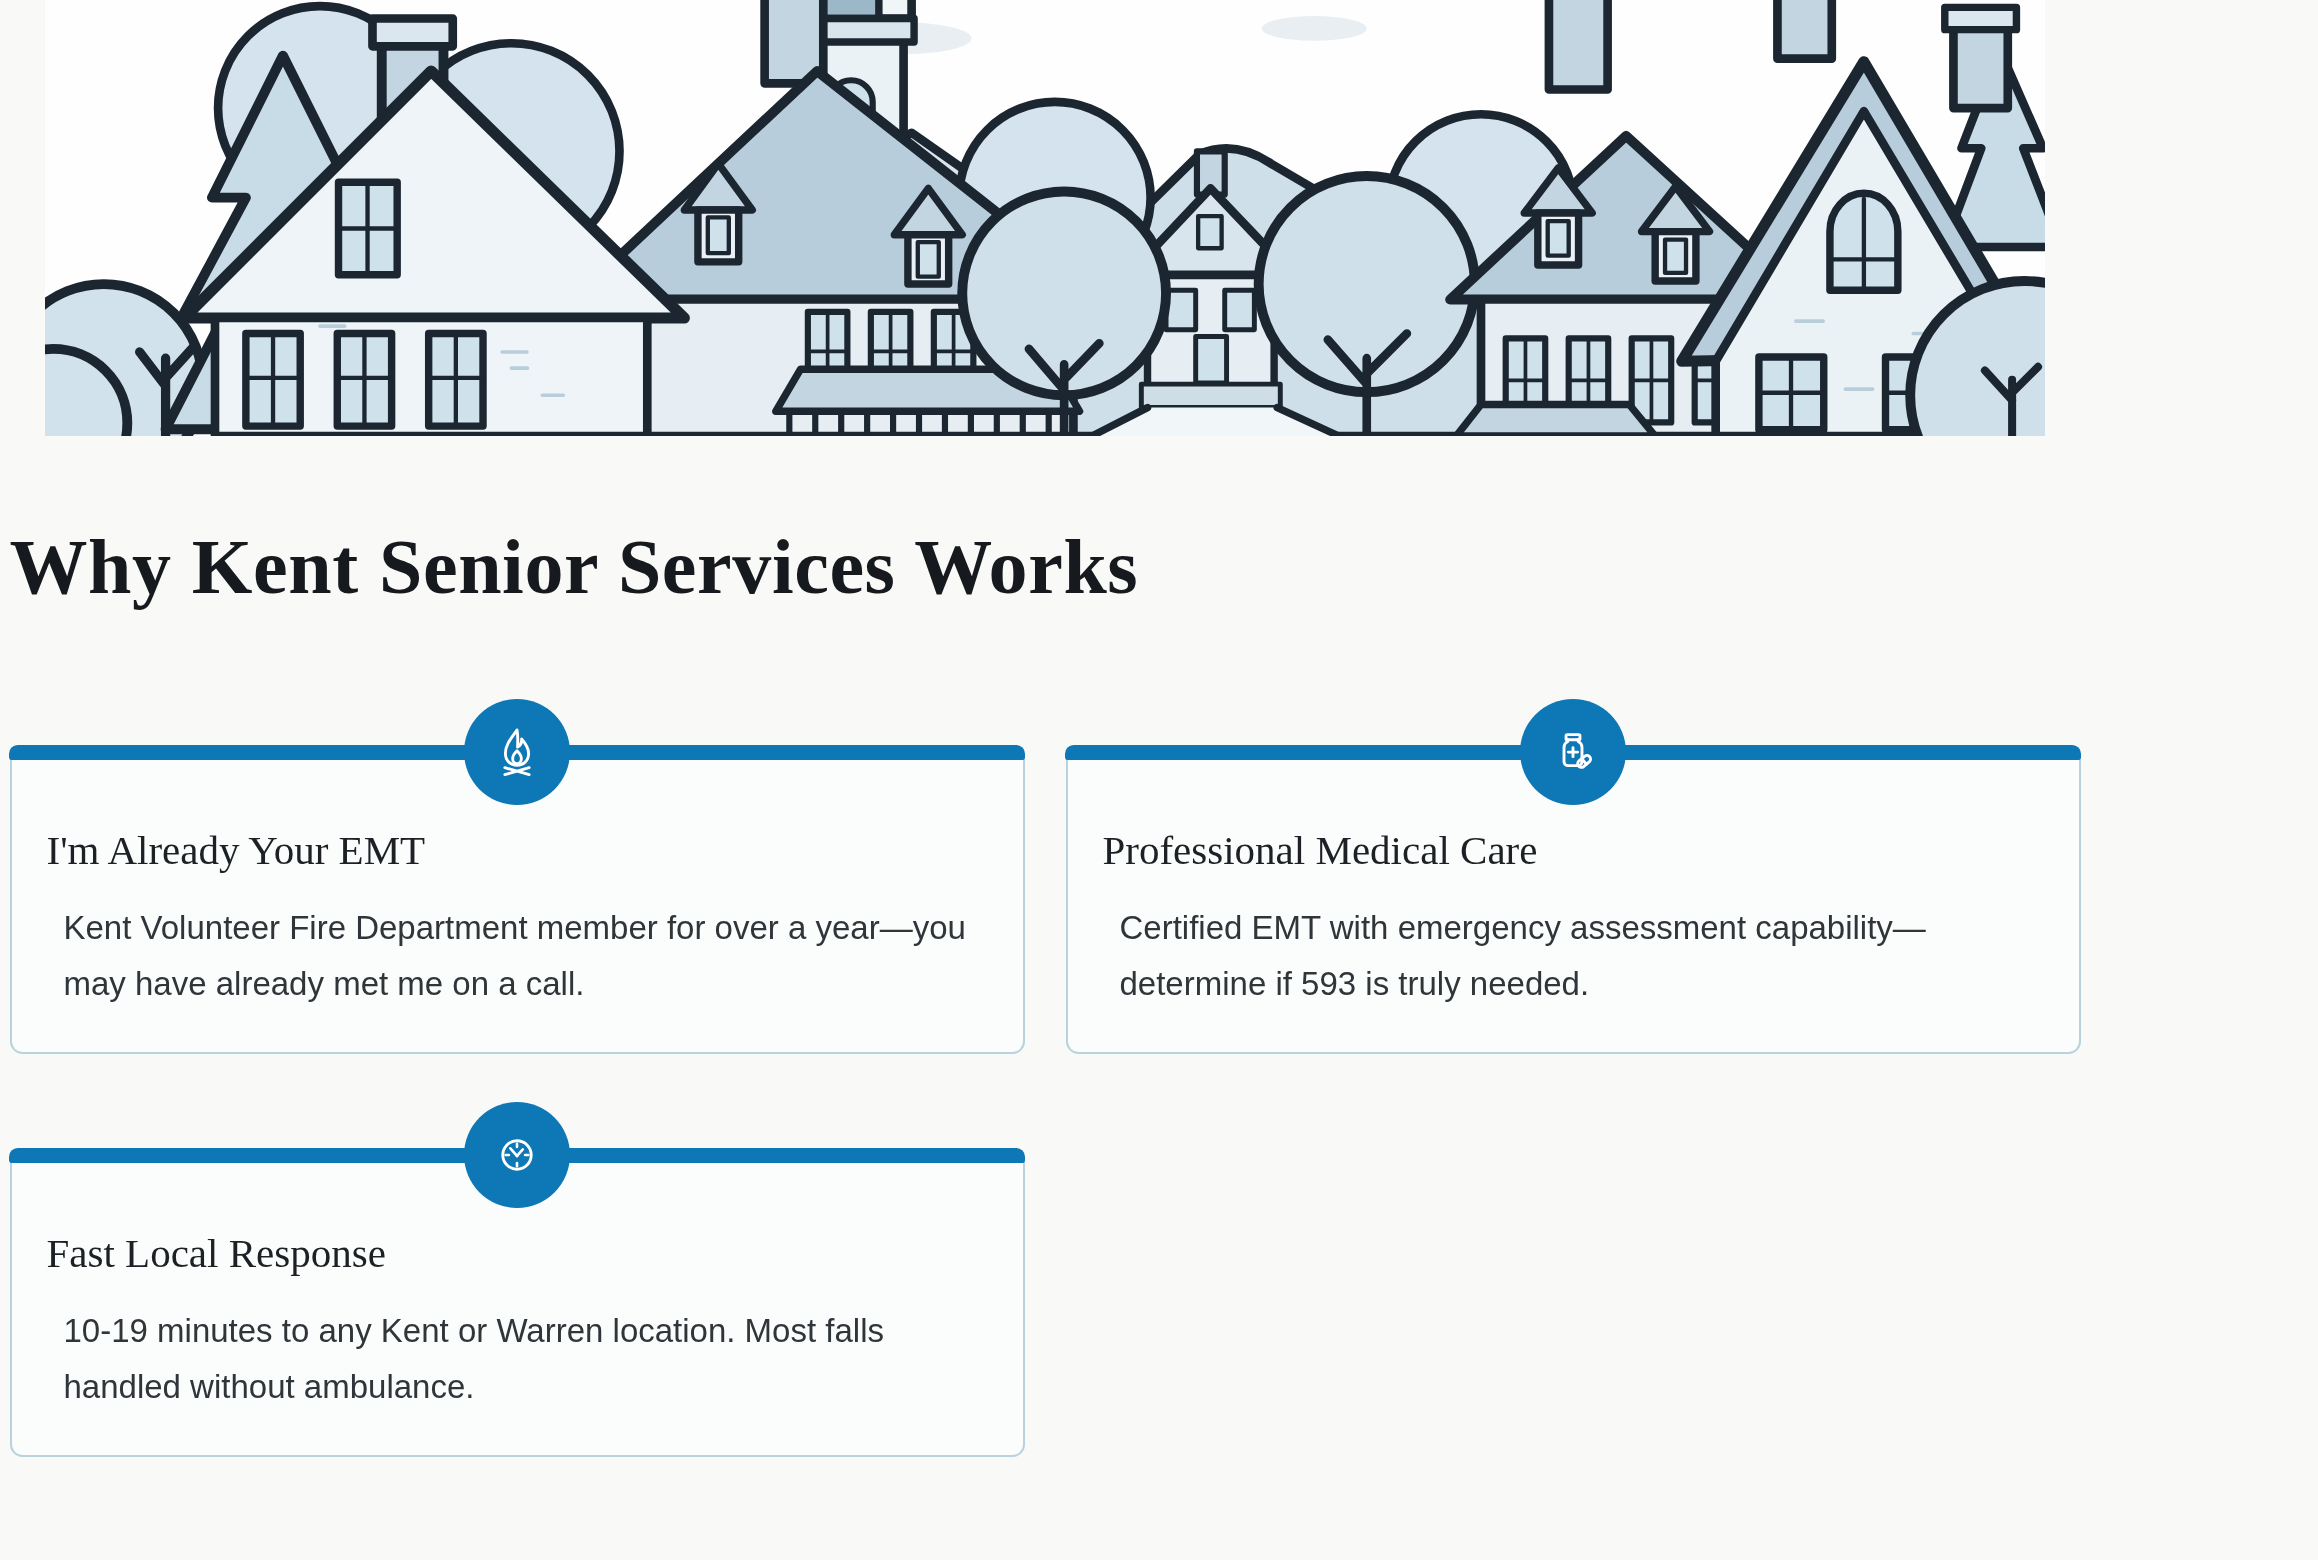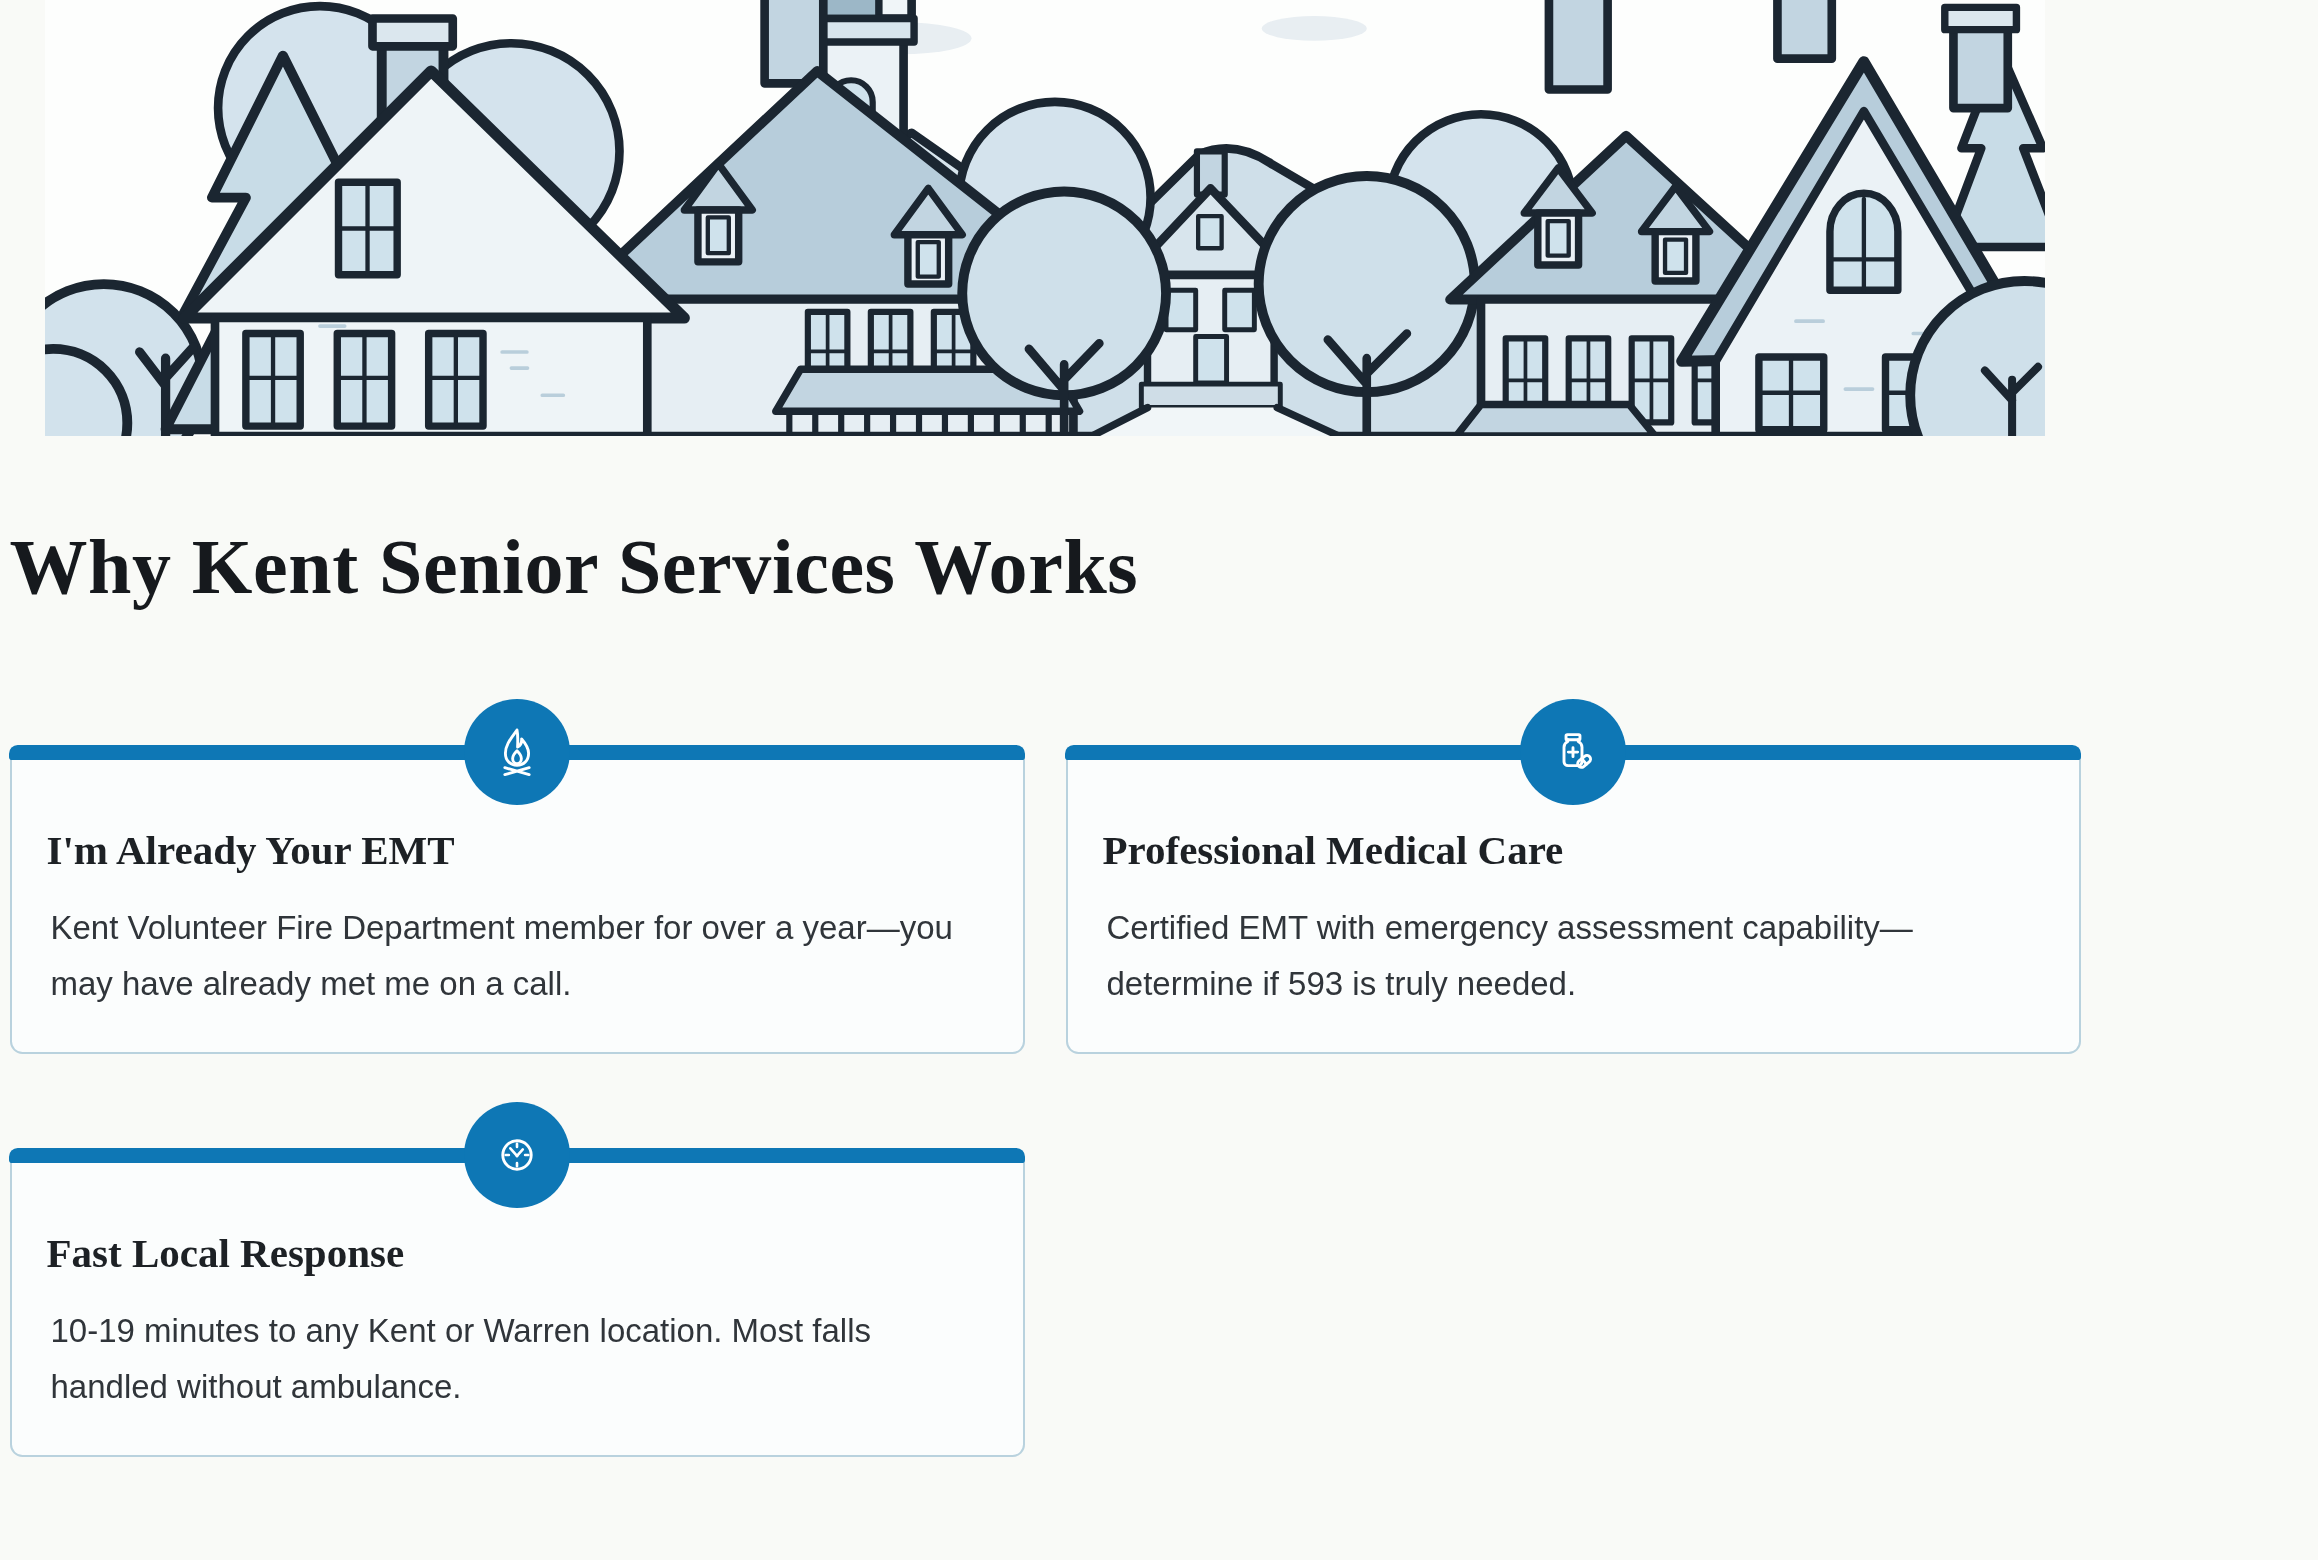--- a/index.html
+++ b/index.html
@@ -50,30 +50,30 @@
   .icon-circle{
     position:absolute;top:-48px;left:50%;
     transform:translateX(-50%);
     width:106px;height:106px;border-radius:50%;
     background:#0e77b5;
     display:flex;align-items:center;justify-content:center;
   }
   .icon-circle svg{width:58px;height:58px;}
   .card-title{
     font-family:"Liberation Serif",serif;
-    font-weight:700;
+    font-weight:400;
     font-size:41px;
     color:#1d2125;
     margin:0 0 26px 0;
   }
   .card-body{
     font-size:33px;
     line-height:56px;
     color:#30353a;
-    margin:4px;
+    margin:17px;
   }
 </style>
 </head>
 <body>
 
 <div class="page">
 
   <div class="illustration">
     <svg viewBox="256 0 3236 706" width="2000" height="436" stroke="#1b2631" stroke-linejoin="round" stroke-linecap="round" fill="none">
 

